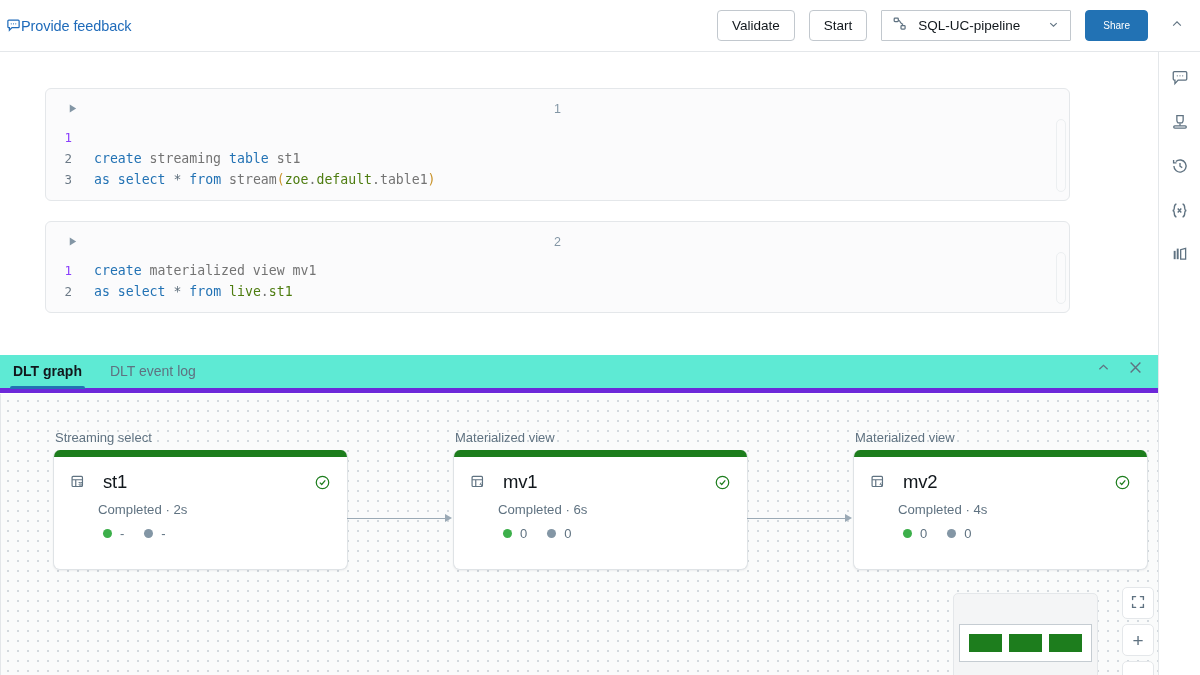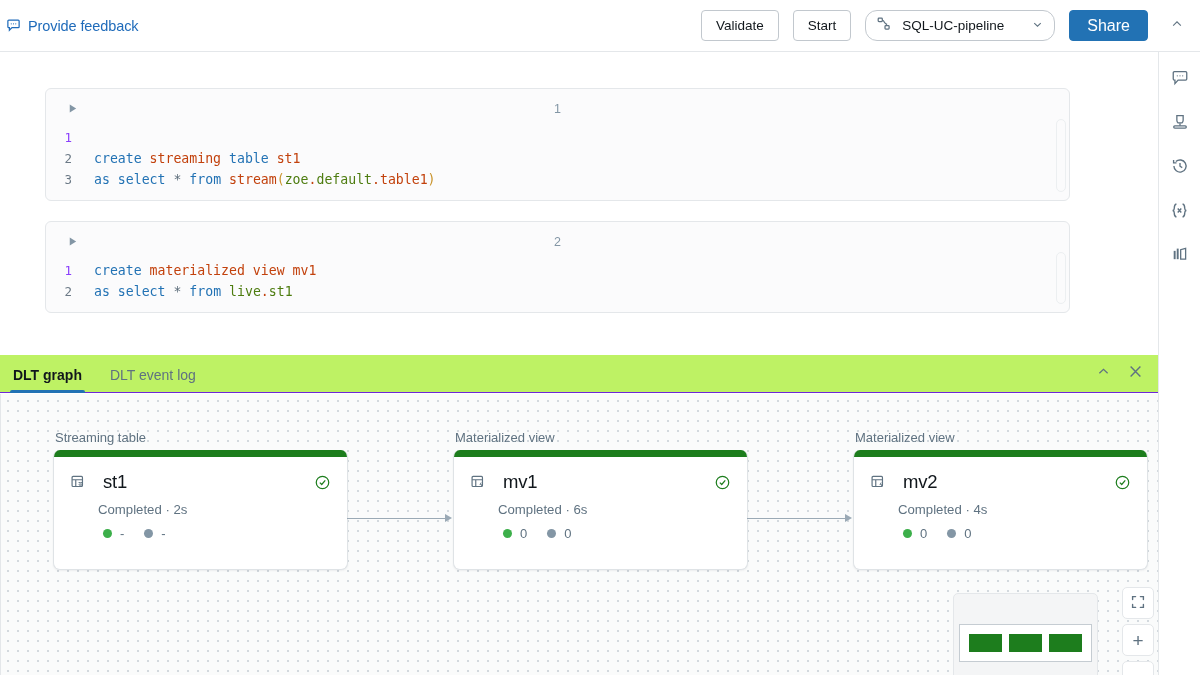--- a/index.html
+++ b/index.html
@@ -14,50 +14,50 @@
   #app { position: relative; width: 1200px; height: 675px; }
 
   
   .toolbar {
     position: absolute; top: 0; left: 0; right: 0; height: 52px;
     background: #fff;
     display: flex; align-items: center;
     border-bottom: 1px solid #e4e7ea;
   }
   .feedback-link {
-    display: flex; align-items: center; gap: 7px;
+    display: flex; align-items: center; 
     margin-left: 6px;
     color: #1f6bba; font-size: 14.5px; cursor: pointer;
     letter-spacing: -0.1px;
   }
   .feedback-link svg { display:block; }
 
   .toolbar-right {
     margin-left: auto; display: flex; align-items: center; gap: 14px;
     padding-right: 10px;
   }
   .tb-btn {
     height: 31px; padding: 0 14px;
     border: 1px solid #c2c8ce; border-radius: 4px;
     background: #fff; color: #11171c;
     font-size: 13.5px; font-family: inherit;
     display: flex; align-items: center; justify-content: center;
     cursor: pointer; white-space: nowrap;
   }
   .tb-select {
     height: 31px; padding: 0 10px 0 10px;
-    border: 1px solid #c2c8ce; border-radius: 12px; background: #fff;
+    border: 1px solid #c2c8ce; border-radius: 1px; background: #fff;
     display: flex; align-items: center; gap: 10px;
     font-size: 13.5px; cursor: pointer; min-width: 190px;
   }
   .tb-select .sel-label { flex: 1; }
   .tb-btn-primary {
     height: 31px; padding: 0 17px;
     background: #2272b4; color: #fff; border: 1px solid #2272b4;
-    border-radius: 4px; font-size: 16px; font-family: inherit;
+    border-radius: 4px; font-size: 10px; font-family: inherit;
     display: flex; align-items: center; cursor: pointer;
   }
   .tb-collapse {
     width: 26px; height: 26px; display:flex; align-items:center; justify-content:center;
     cursor: pointer; color: #5f7281; margin-left: 2px;
   }
 
   
   .rail {
     position: absolute; top: 52px; right: 0; width: 42px; bottom: 0;
@@ -101,34 +101,34 @@
     font-size: 13.2px; line-height: 21px;
   }
   .code-line { display: flex; align-items: baseline; white-space: pre; }
   .ln {
     width: 48px; min-width: 48px; text-align: right; padding-right: 22px;
     color: #6b7986; font-size: 12.5px; user-select: none;
   }
   .ln.active { color: #8a3ffc; }
   .code-text { flex: 1; }
   .kw { color: #2272b4; }
-  .ident { color: #c2410c; }
+  .ident { color: #737373; }
   .ns { color: #4d7c0f; }
   .punct { color: #c9932b; }
   .op { color: #5a6b78; }
   .cell-scroll {
     position: absolute; right: 3px; top: 30px; bottom: 8px; width: 10px;
     border: 1px solid #eceff1; border-radius: 5px;
   }
 
   
   .tabbar {
     position: absolute; top: 355px; left: 0; right: 42px; height: 38px;
-    background: #bef264; display: flex; align-items: flex-end;
-    border-bottom: 1px solid #6d28d9;
+    background: #5eead4; display: flex; align-items: flex-end;
+    border-bottom: 5px solid #6d28d9;
   }
   .tab {
     position: relative; padding: 0 3px 9px 3px; margin-left: 10px;
     font-size: 14px; color: #5f7281; cursor: pointer; white-space: nowrap;
   }
   .tab + .tab { margin-left: 22px; }
   .tab.active { color: #11171c; font-weight: bold; }
   .tab.active::after {
     content: ""; position: absolute; left: 0; right: 0; bottom: -1px;
     height: 3px; background: #2272b4; border-radius: 2px 2px 0 0;
@@ -374,21 +374,21 @@
           </svg>
         </span>
       </div>
     </div>
   </div>
 
   <div class="graph">
 
     <div id="nodes-container">
         <div class="node-wrap" style="left: 52px; top: 36px;">
-          <div class="node-type">Streaming table</div>
+          <div class="node-type">Streaming select</div>
           <div class="node">
             <div class="node-topbar"></div>
             <div class="node-inner">
               <div class="node-title-row">
                 <span class="node-ticon">
                   <svg width="17" height="17" viewBox="0 0 18 18" fill="none" stroke="#5f7281" stroke-width="1.25">
                     <rect x="2.2" y="2.6" width="11" height="10.6" rx="1.1"></rect>
                     <path d="M2.2 6.1h11M6.1 6.1v7.1"></path>
                     <path d="M9.2 9.3c.7-.8 1.4.8 2.1 0s1.4.8 2.1 0" stroke-width="1.15"></path>
                     <path d="M9.2 11.6c.7-.8 1.4.8 2.1 0s1.4.8 2.1 0" stroke-width="1.15"></path>

